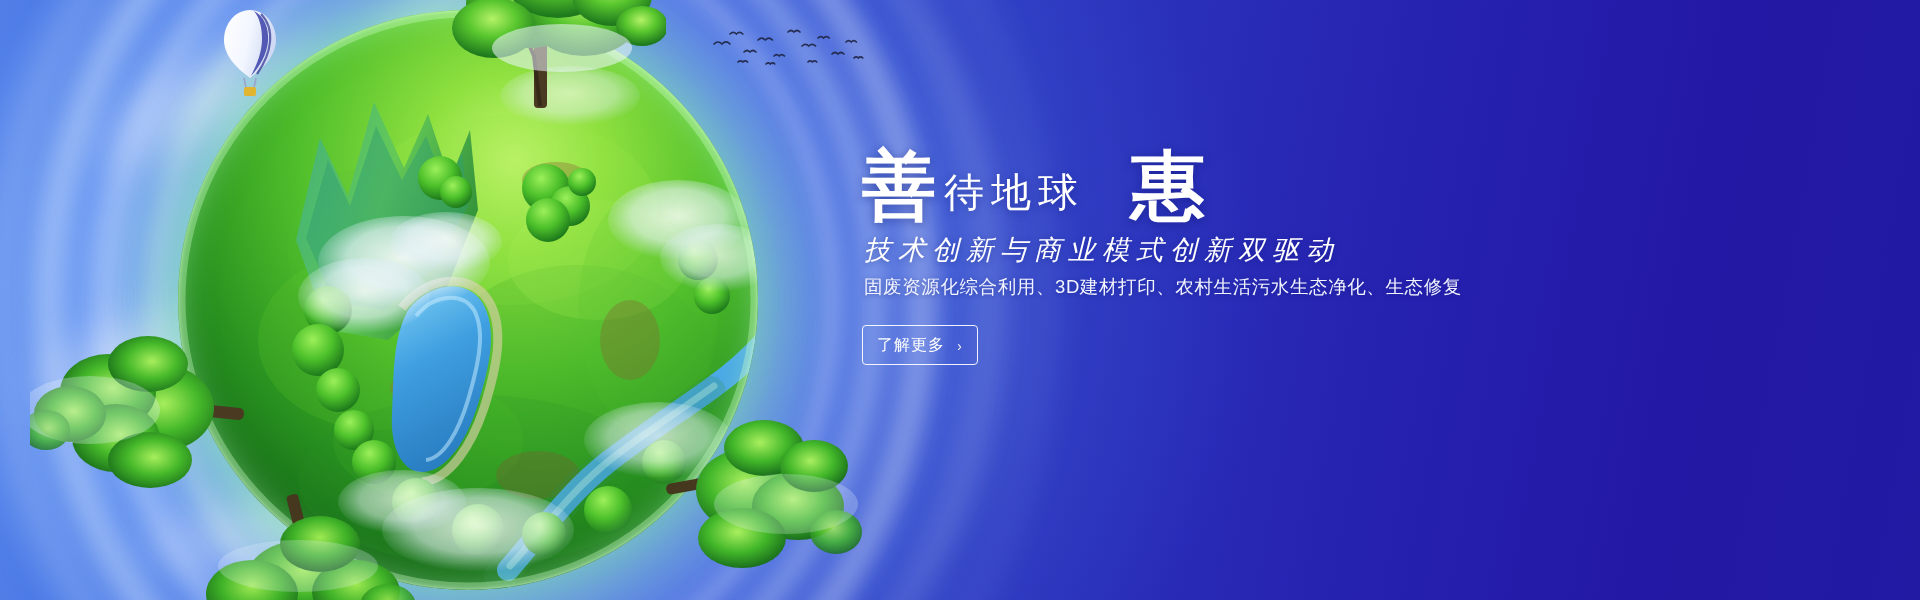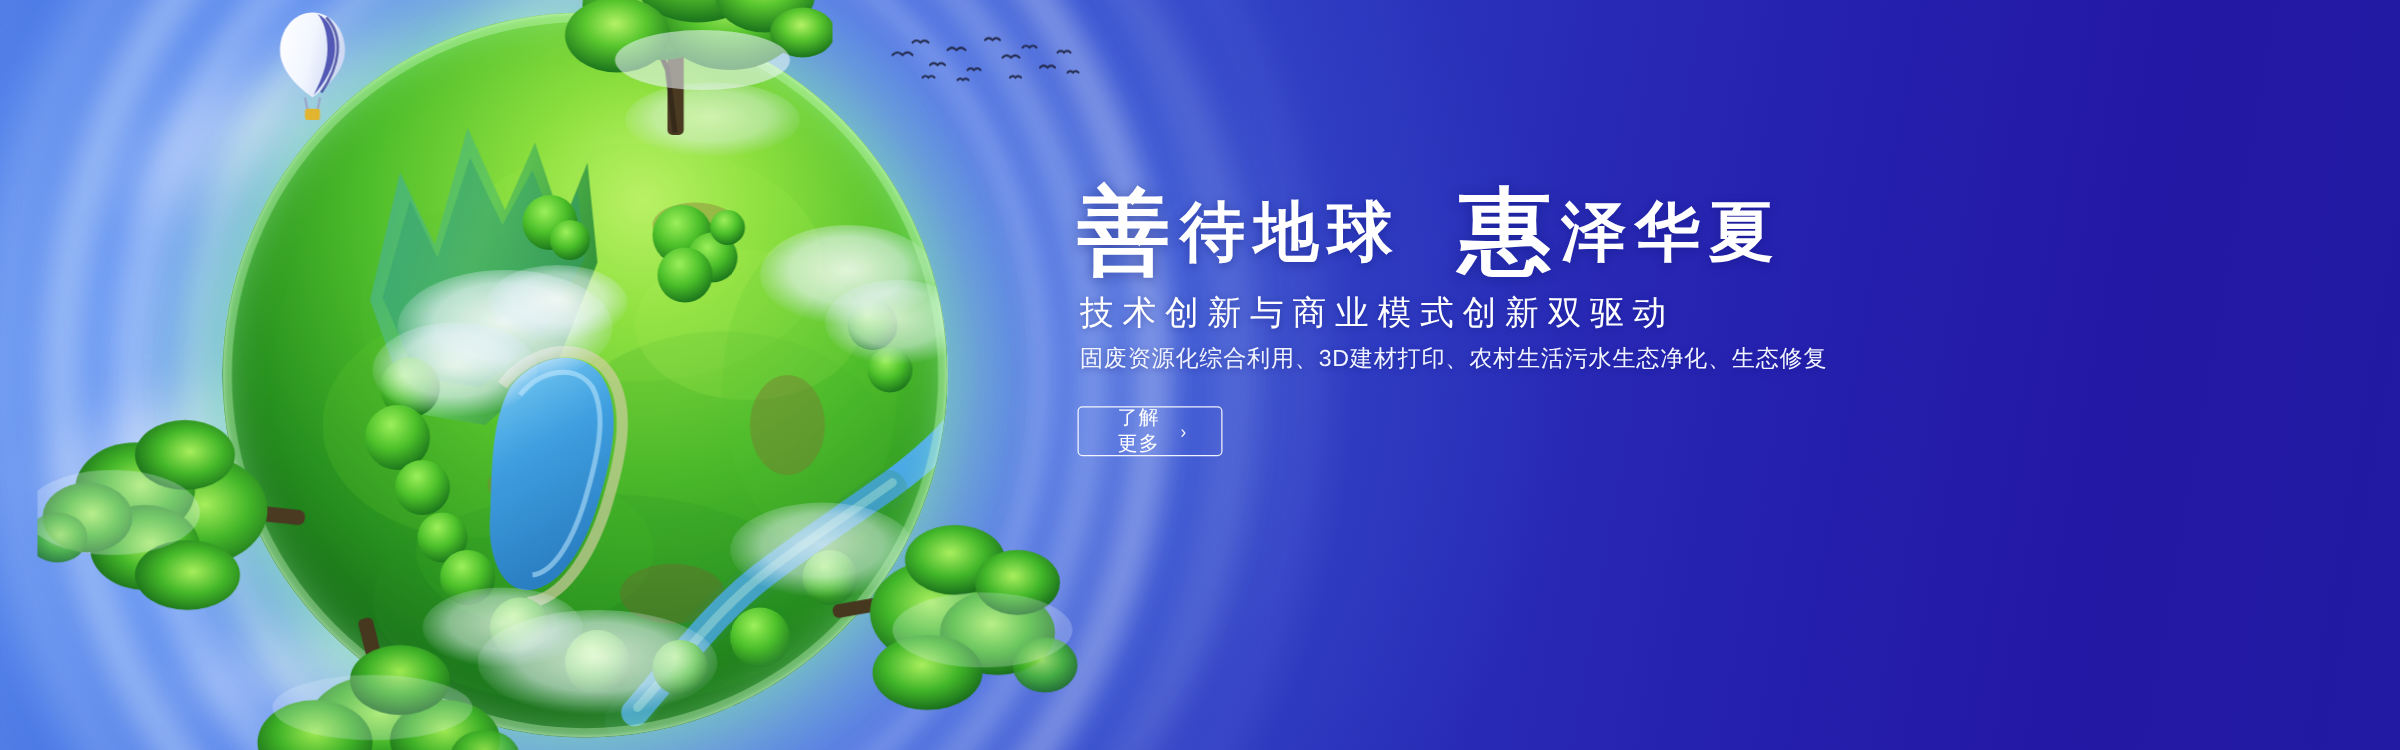--- a/index.html
+++ b/index.html
@@ -93,41 +93,42 @@
   }
   .hl-big{
     font-family:"DejaVu Serif","Liberation Serif",serif;
     font-size:74px;line-height:1;font-weight:700;
     letter-spacing:0;
     text-shadow:0 2px 10px rgba(10,20,110,0.45);
     position:relative;top:6px;
   }
   .hl-small{
     font-family:"DejaVu Serif","Liberation Serif",serif;
-    font-size:52px;line-height:1;font-weight:700;
+    font-size:40px;line-height:1;font-weight:400;
     letter-spacing:7px;
     padding-left:8px;
     position:relative;top:-4px;
     text-shadow:0 2px 8px rgba(10,20,110,0.40);
   }
   .hl-gap{width:46px;display:inline-block;}
   .subtitle{
     font-size:27px;letter-spacing:7px;font-weight:400;
     margin:16px 0 0 2px;white-space:nowrap;
     text-shadow:0 1px 6px rgba(10,20,110,0.40);
+    font-style:italic;
   }
   .desc{
     font-size:18.5px;letter-spacing:0.6px;font-weight:400;
     margin:6px 0 0 2px;white-space:nowrap;color:#f2f4ff;
     text-shadow:0 1px 5px rgba(10,20,110,0.40);
   }
   .cta{
     margin-top:26px;display:inline-flex;align-items:center;justify-content:center;
     gap:12px;
-    width:116px;height:40px;padding:0 27px;
+    width:116px;height:40px;padding:0 14px;
     border:1.6px solid rgba(255,255,255,0.92);border-radius:4px;
     background:transparent;color:#ffffff;
     font-size:16px;letter-spacing:1px;cursor:pointer;
     font-family:"Liberation Sans","DejaVu Sans",sans-serif;
   }
   .cta .chev{font-size:15px;opacity:0.95;display:inline-block;transform:scaleX(0.9);}
 </style>
 </head>
 <body>
 
@@ -369,21 +370,20 @@
     </svg>
   </div>
 
   <div class="content">
 
     <div class="headline">
       <span class="hl-big">善</span>
       <span class="hl-small">待地球</span>
       <span class="hl-gap"></span>
       <span class="hl-big">惠</span>
-      <span class="hl-small">泽华夏</span>
     </div>
 
     <div class="subtitle">技术创新与商业模式创新双驱动</div>
 
     <div class="desc">固废资源化综合利用、3D建材打印、农村生活污水生态净化、生态修复</div>
 
     <button class="cta">
       <span>了解更多</span>
       <span class="chev">›</span>
     </button>

